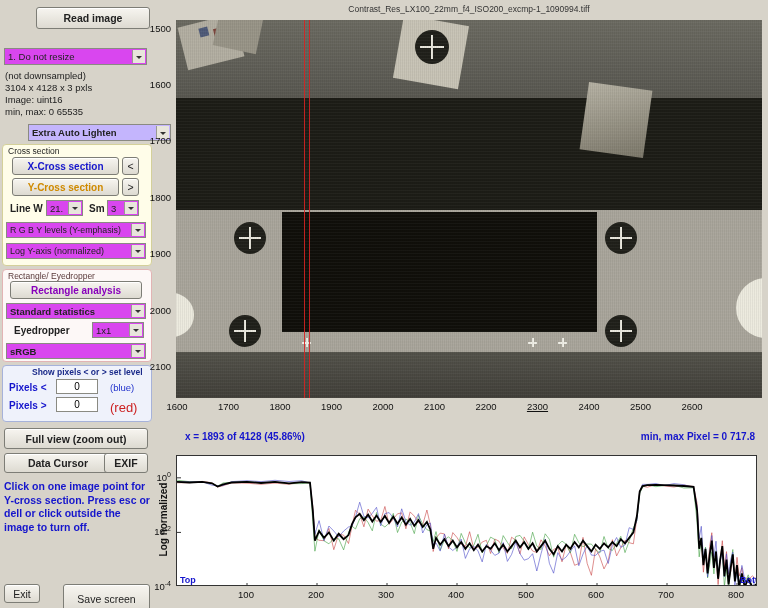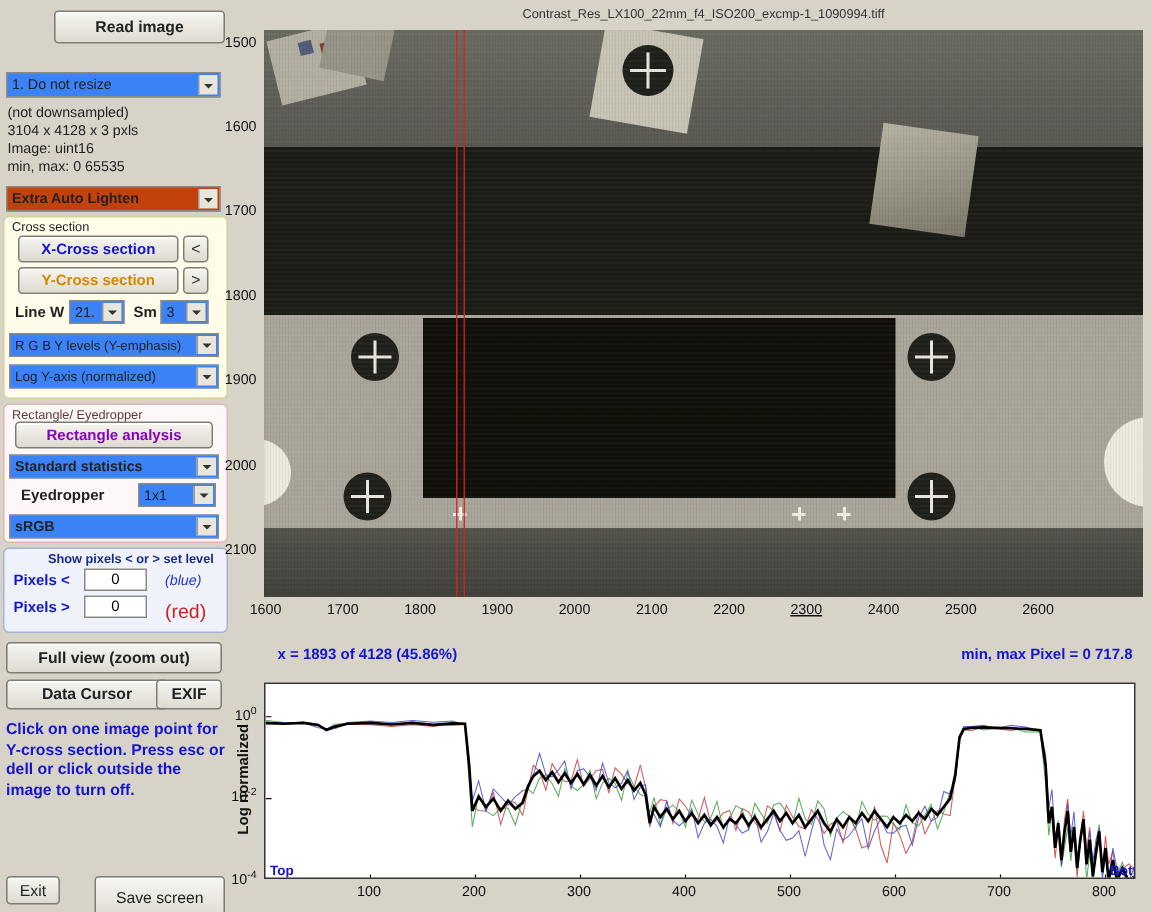--- a/index.html
+++ b/index.html
@@ -6,26 +6,26 @@
   *{box-sizing:border-box;}
   .app{position:relative;width:768px;height:608px;background:#d7d3c9;overflow:hidden;
        font-family:"Liberation Sans",sans-serif;color:#222;}
   .abs{position:absolute;}
   
   .btn{position:absolute;display:flex;align-items:center;justify-content:center;
        background:linear-gradient(#f7f5f0,#dddad1);border:1px solid #7d7d76;border-radius:3px;
        font-size:10.5px;color:#222;cursor:default;box-shadow:inset 0 1px 0 #fff;}
   .bold{font-weight:bold;}
   
-  .select{position:absolute;background:#3b82f6;border:1px solid #8a8a82;display:flex;align-items:center;
+  .select{position:absolute;background:#d946ef;border:1px solid #8a8a82;display:flex;align-items:center;
           padding:0 16px 0 3px;font-size:9.5px;white-space:nowrap;overflow:hidden;}
   .select .sel-arrow{position:absolute;right:1px;top:1px;bottom:1px;width:13px;background:#e8e5dc;
           border-left:1px solid #9a9a92;display:flex;align-items:center;justify-content:center;}
   .select .sel-arrow::after{content:"";width:0;height:0;border:3.5px solid transparent;border-top-color:#333;margin-top:4px;}
-  .sel-yellow{background:#c2410c;}
+  .sel-yellow{background:#c4b5fd;margin-left:24px;}
   .sel-bold{font-weight:bold;}
   
   .panel{position:absolute;border:1px solid;border-radius:4px;}
   .panel-label{position:absolute;font-size:8.5px;white-space:nowrap;}
   .lbl{position:absolute;font-size:10px;white-space:nowrap;}
   .field{position:absolute;background:#fff;border:1px solid #8a8a82;font-size:10px;text-align:center;
          font-family:"Liberation Sans",sans-serif;padding:0;}
   
   .img-title{position:absolute;left:176px;top:4px;width:586px;text-align:center;font-size:8.5px;color:#333;}
   .image-box{position:absolute;left:176px;top:20px;width:586px;height:378px;background:#1c1c16;overflow:hidden;}
@@ -42,21 +42,21 @@
      background-image:repeating-linear-gradient(0deg,rgba(255,255,255,.035) 0 1px,transparent 1px 3px),
                       repeating-linear-gradient(90deg,rgba(0,0,0,.05) 0 1px,transparent 1px 2px);}
   .cursor-line{position:absolute;top:0;bottom:0;width:1px;background:#d42222;opacity:.9;}
   
   .status{position:absolute;top:431px;font-size:10px;font-weight:bold;color:#1515cc;white-space:nowrap;}
   .plot{position:absolute;left:176px;top:455px;width:581px;height:131px;background:#fff;border:1px solid #333;overflow:hidden;}
   .ylabel{position:absolute;left:123px;top:514px;width:80px;text-align:center;transform:rotate(-90deg);
           font-size:10px;font-weight:bold;color:#111;}
   .corner{position:absolute;bottom:0;font-size:9px;font-weight:bold;color:#1515cc;white-space:nowrap;}
   sup{font-size:7px;}
-  .blue-note{color:#2233cc;font-style:italic;}
+  .blue-note{color:#2233cc;}
   .red-note{color:#cc2222;}
   .instr{position:absolute;left:4px;top:480px;width:147px;font-size:10.5px;line-height:13.5px;
          font-weight:bold;color:#1515cc;}
 </style>
 </head>
 <body>
 
 <div class="app">
 
   <div>

